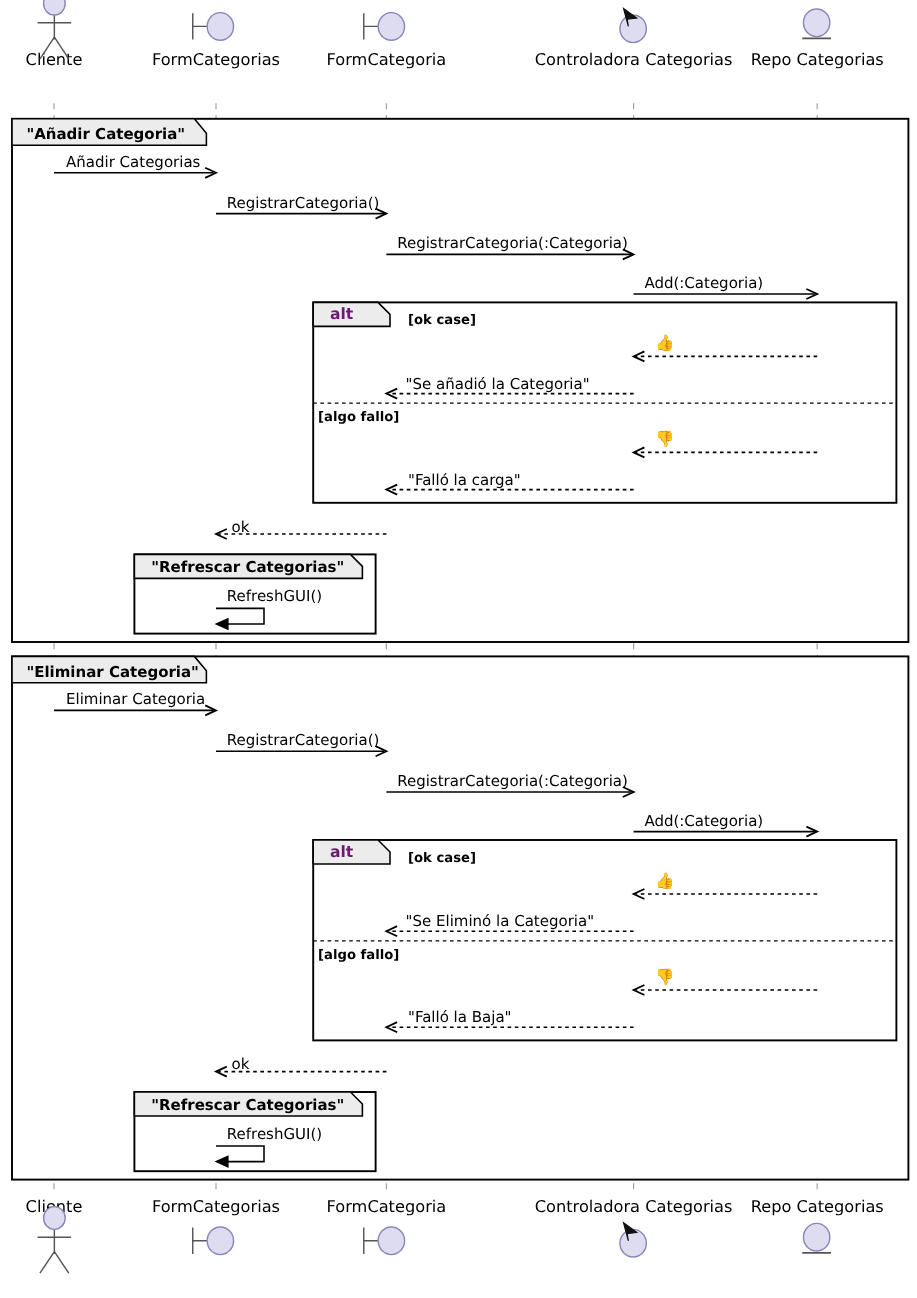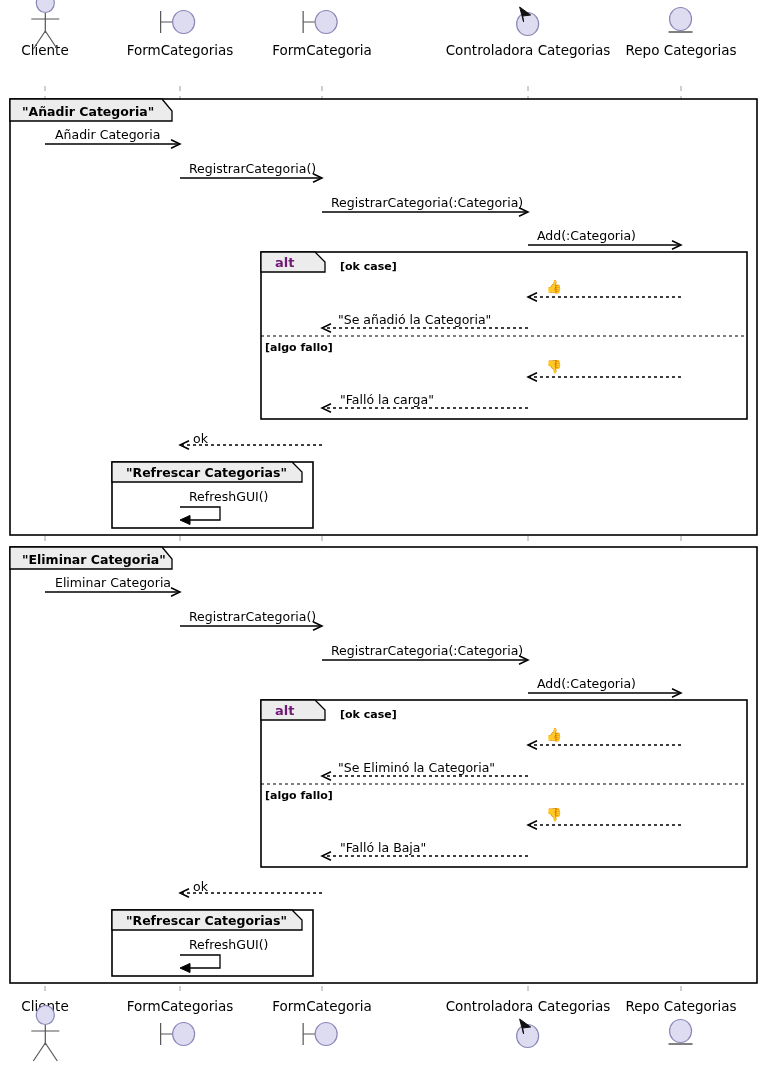--- a/index.html
+++ b/index.html
@@ -246,21 +246,21 @@
           <svg width="34" height="34" viewBox="0 0 34 34" xmlns="http://www.w3.org/2000/svg">
     <ellipse cx="17" cy="14" rx="11" ry="11.5" fill="#dedcf0" stroke="#8a87b8" stroke-width="1.2"></ellipse>
     <line x1="5" y1="27" x2="29" y2="27" stroke="#555" stroke-width="1.4"></line>
   </svg>
         </div>
       </div>
     </div>
 
   <div class="layer" id="text-layer">
       <div class="frag-title" style="left: 22px; top: 104px;">"Añadir Categoria"</div>
-      <div class="msg-label" style="left: 55px; top: 128px;">Añadir Categoria</div>
+      <div class="msg-label" style="left: 55px; top: 128px;">Añadir Categorias</div>
       <div class="msg-label" style="left: 189px; top: 162px;">RegistrarCategoria()</div>
       <div class="msg-label" style="left: 331px; top: 196px;">RegistrarCategoria(:Categoria)</div>
       <div class="msg-label" style="left: 537px; top: 229px;">Add(:Categoria)</div>
       <div class="msg-label" style="left: 193px; top: 432px;">ok</div>
       <div class="frag-op" style="left: 275px; top: 255px;">alt</div>
       <div class="frag-guard" style="left: 340px; top: 260px;">[ok case]</div>
       <div class="hand" style="left: 546px; top: 280px;">👍</div>
       <div class="msg-label" style="left: 338px; top: 313px;">"Se añadió la Categoria"</div>
       <div class="frag-guard" style="left: 265px; top: 341px;">[algo fallo]</div>
       <div class="hand" style="left: 546px; top: 360px;">👎</div>

